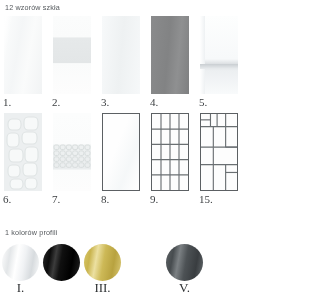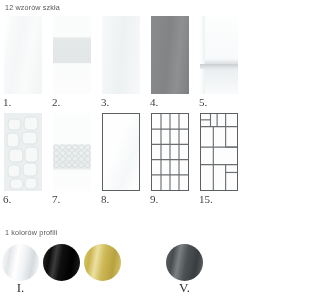--- a/index.html
+++ b/index.html
@@ -210,18 +210,19 @@
 <div id="profiles-row">
     <div class="swatch-cell" style="left: 0px;">
       <div class="swatch s-silver"></div>
       <div class="rn">I.</div>
     </div>
     <div class="swatch-cell" style="left: 41px;">
       <div class="swatch s-black"></div>
     </div>
     <div class="swatch-cell" style="left: 82px;">
       <div class="swatch s-gold"></div>
+      <div class="rn">III.</div>
     </div>
     <div class="swatch-cell" style="left: 164px;">
       <div class="swatch s-graphite"></div>
       <div class="rn">V.</div>
     </div>
   </div>
 
 </body></html>

